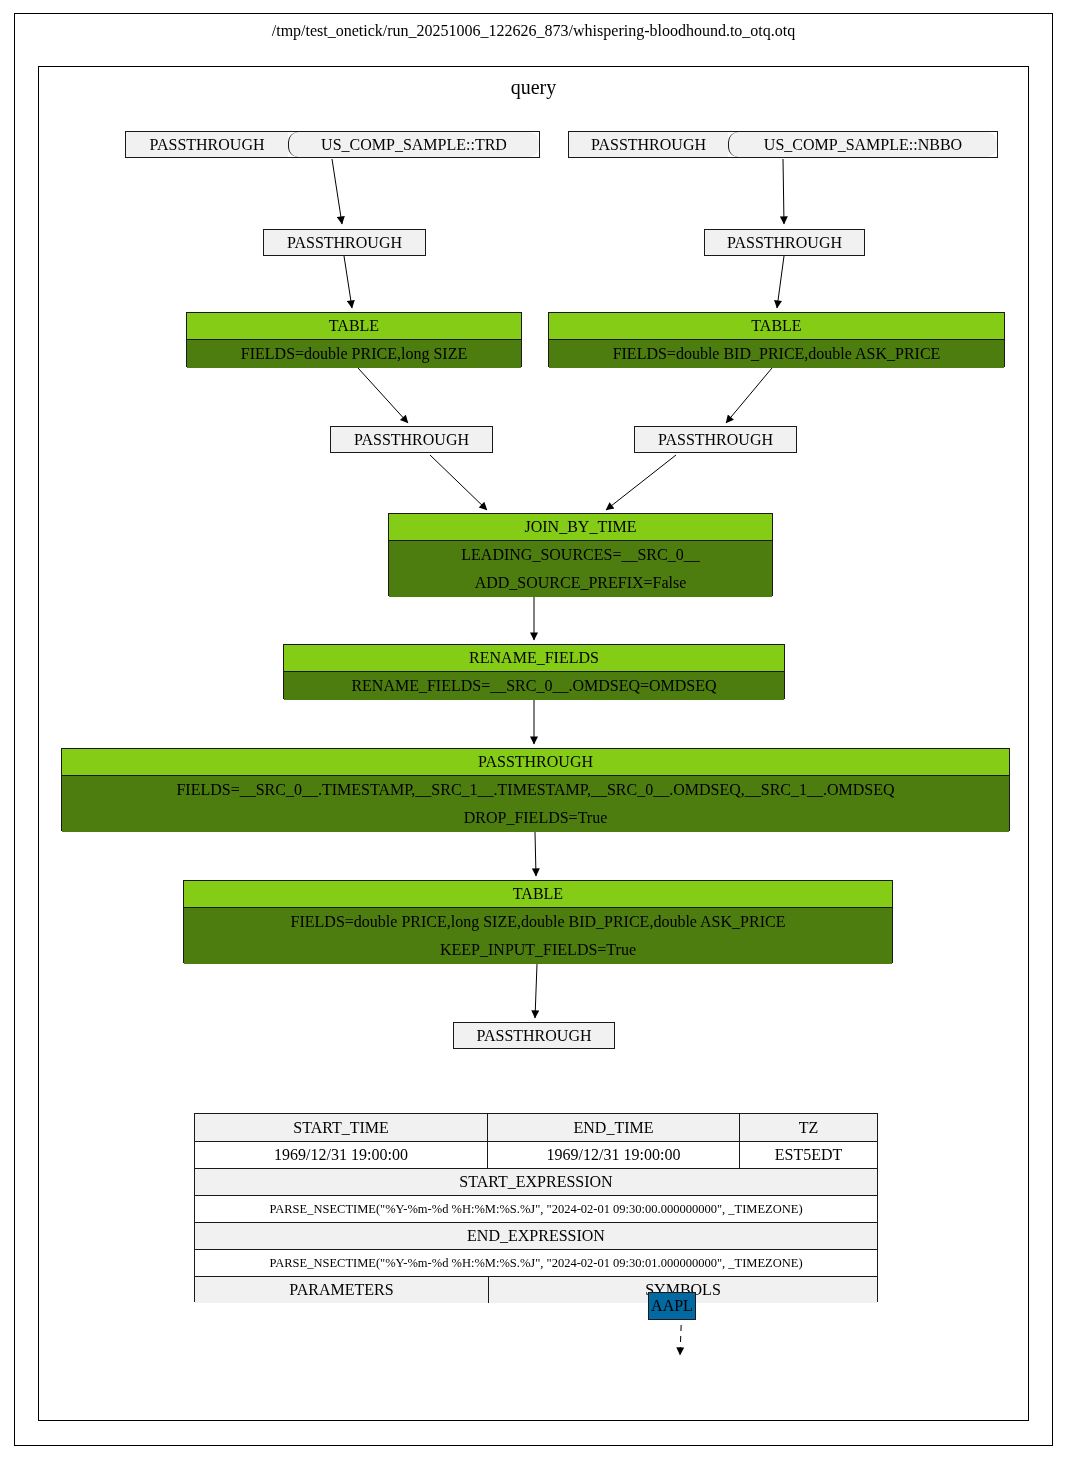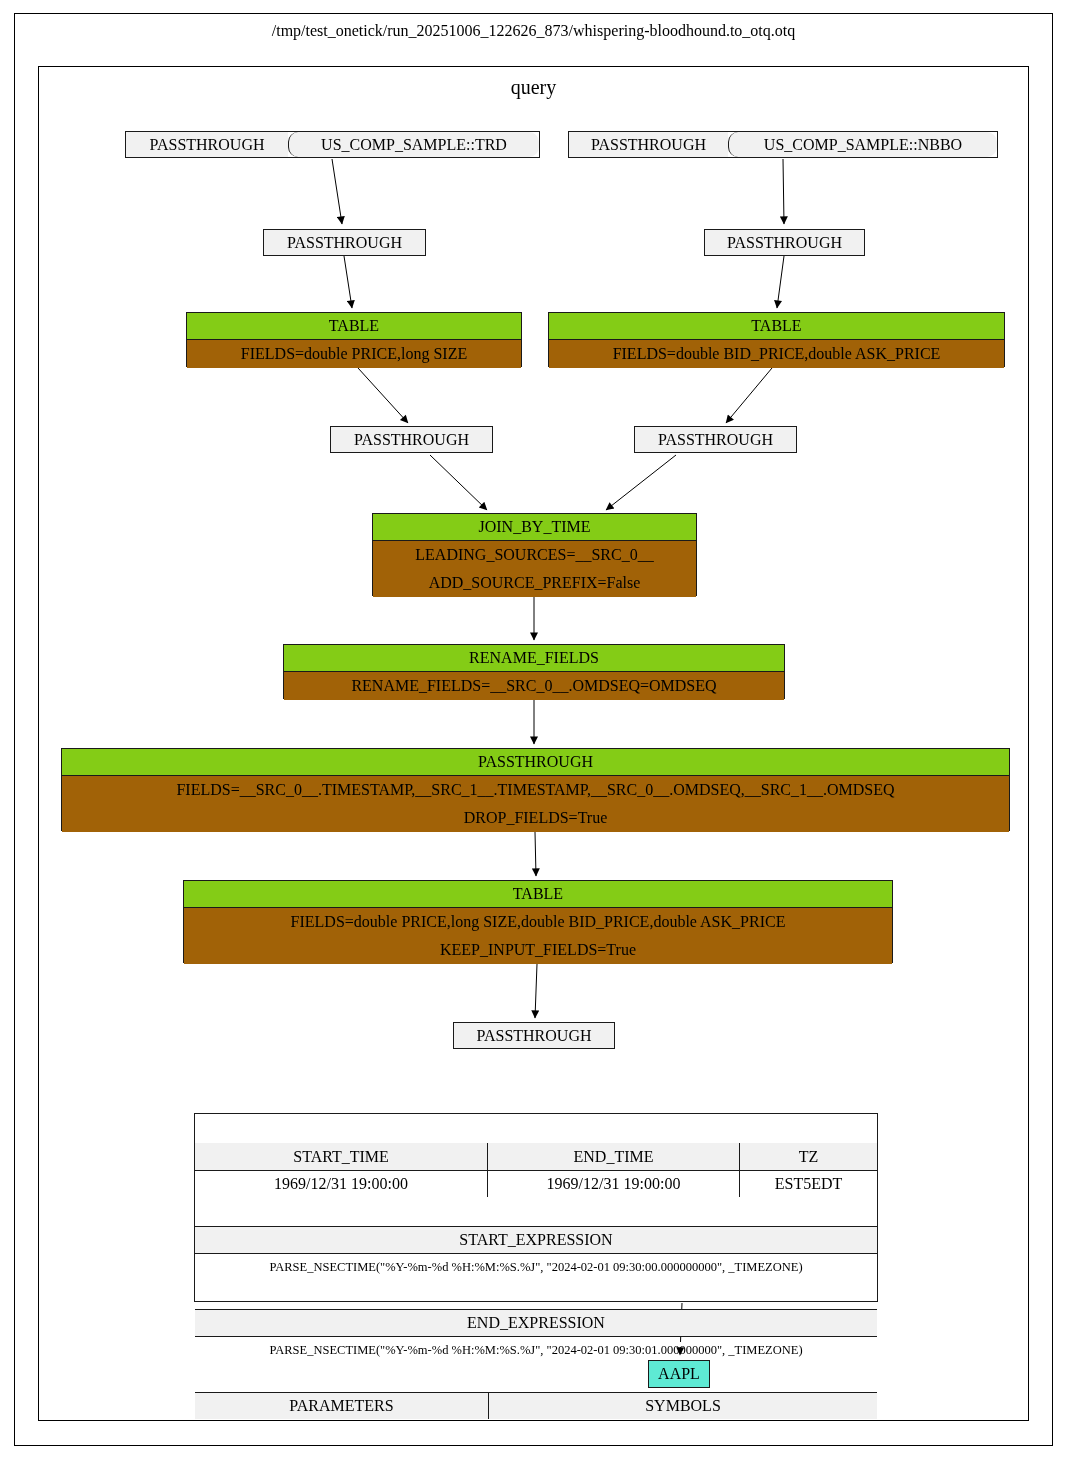--- a/index.html
+++ b/index.html
@@ -6,27 +6,27 @@
   .canvas {
     position:relative; width:1067px; height:1459px; background:#ffffff;
     font-family:"Liberation Serif","DejaVu Serif",serif; color:#000;
   }
   .frame { position:absolute; border:1px solid #000; box-sizing:border-box; background:transparent; }
   .title-text { position:absolute; text-align:center; font-size:16px; white-space:nowrap; }
   .node {
     position:absolute; box-sizing:border-box; border:1px solid #1a1a1a; background:#ffffff;
     font-size:16px; white-space:nowrap; overflow:visible;
   }
-  .gray { background:#f1f1f1;margin-top:29px; }
+  .gray { background:#f1f1f1; }
   .single { display:flex; align-items:center; justify-content:center; background:#f1f1f1; }
   .cells { display:flex; height:100%; }
   .cell { display:flex; align-items:center; justify-content:center; background:#f1f1f1; box-sizing:border-box; }
   .cell.grow { flex:1; border-left:1px solid #1a1a1a;border-radius:10px; }
   .hdr { height:27px; line-height:26px; text-align:center; background:#84cc16; border-bottom:1px solid #1a1a1a; box-sizing:border-box; }
-  .bline { height:28px; line-height:28px; text-align:center; background:#a16207; }
+  .bline { height:28px; line-height:28px; text-align:center; background:#4d7c0f; }
   .itable { position:absolute; box-sizing:border-box; border:1px solid #1a1a1a; font-size:16px; background:#fff; }
   .irow { display:flex; height:27px; box-sizing:border-box; align-items:stretch; }
   .irow + .irow { border-top:1px solid #1a1a1a; }
   .irow.gray { background:#f1f1f1; }
   .icell { display:flex; align-items:center; justify-content:center; box-sizing:border-box; white-space:nowrap; }
   .icell + .icell { border-left:1px solid #1a1a1a; }
   .icell.full { flex:1; }
   .irow.expr { font-size:12.5px; }
   .edges { position:absolute; left:0; top:0; width:1067px; height:1459px; pointer-events:none; }
 </style>
@@ -82,21 +82,21 @@
     <div class="bline">FIELDS=double PRICE,long SIZE</div>
   </div>
   <div class="node" style="left:548px; top:312px; width:457px; height:55px;">
     <div class="hdr">TABLE</div>
     <div class="bline">FIELDS=double BID_PRICE,double ASK_PRICE</div>
   </div>
 
   <div class="node single" style="left:330px; top:426px; width:163px; height:27px;">PASSTHROUGH</div>
   <div class="node single" style="left:634px; top:426px; width:163px; height:27px;">PASSTHROUGH</div>
 
-  <div class="node" style="left:372px; top:513px; width:325px; height:83px;">
+  <div class="node" style="left:388px; top:513px; width:385px; height:83px;">
     <div class="hdr">JOIN_BY_TIME</div>
     <div class="bline">LEADING_SOURCES=__SRC_0__</div>
     <div class="bline">ADD_SOURCE_PREFIX=False</div>
   </div>
 
   <div class="node" style="left:283px; top:644px; width:502px; height:55px;">
     <div class="hdr">RENAME_FIELDS</div>
     <div class="bline">RENAME_FIELDS=__SRC_0__.OMDSEQ=OMDSEQ</div>
   </div>
 
@@ -136,15 +136,15 @@
     </div>
     <div class="irow expr">
       <div class="icell full">PARSE_NSECTIME("%Y-%m-%d %H:%M:%S.%J", "2024-02-01 09:30:01.000000000", _TIMEZONE)</div>
     </div>
     <div class="irow gray">
       <div class="icell" style="width:293px;">PARAMETERS</div>
       <div class="icell full">SYMBOLS</div>
     </div>
   </div>
 
-  <div class="node single" style="left:648px; top:1360px; width:62px; height:28px; background:#5eead4;">AAPL</div>
+  <div class="node single" style="left:648px; top:1292px; width:48px; height:28px; background:#0369a1;">AAPL</div>
 
 </div>
 
 </body></html>

